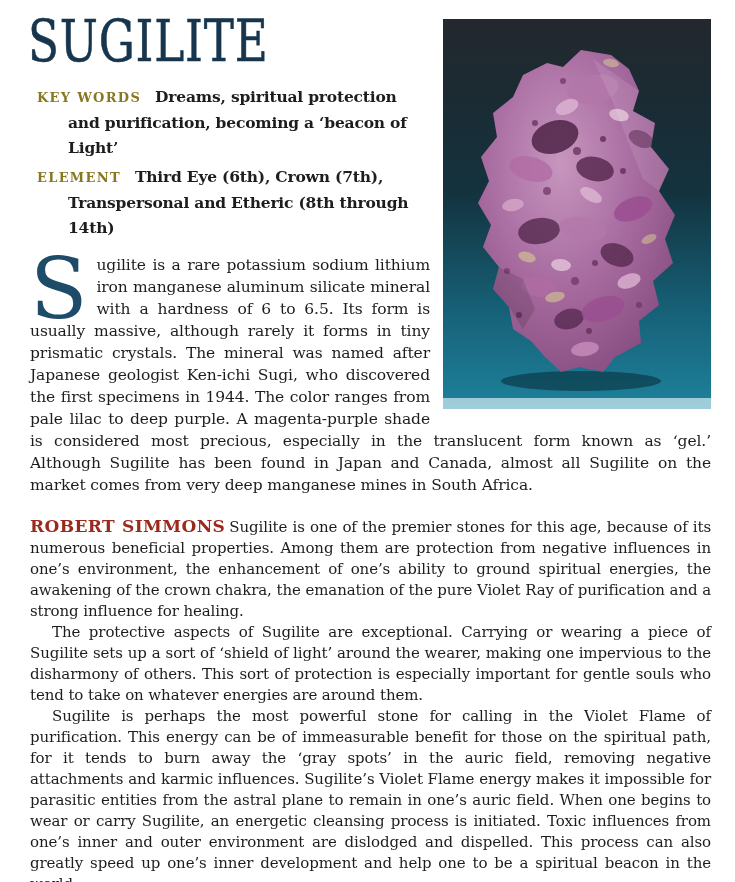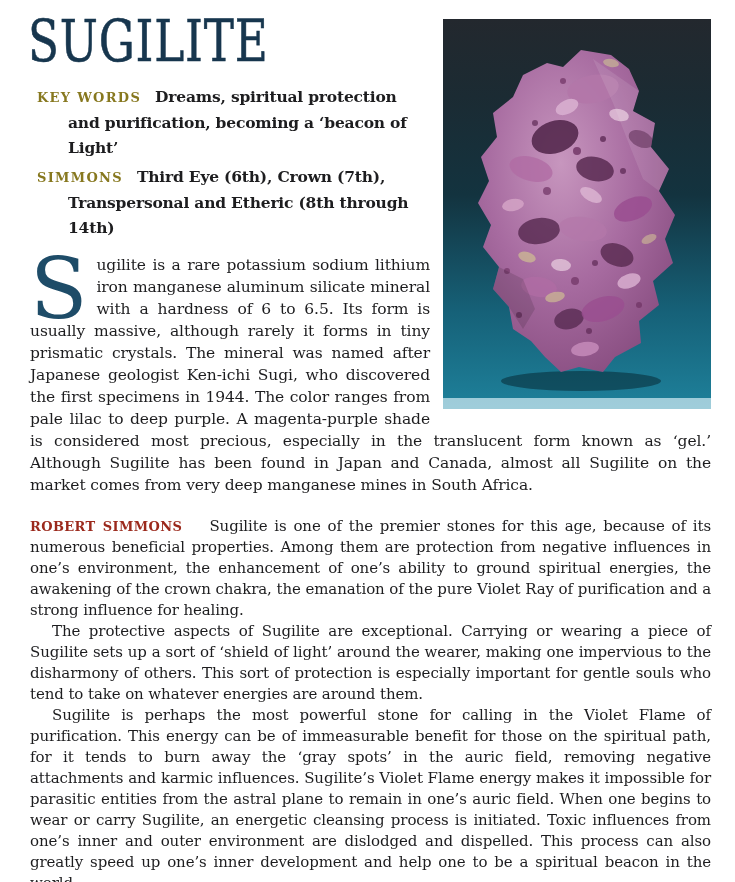--- a/index.html
+++ b/index.html
@@ -71,23 +71,23 @@
     font-size: 15px;
     line-height: 21px;
     text-align: justify;
     letter-spacing: -0.1px;
     margin: 0;
   }
   .simmons p.indent { text-indent: 22px; }
   .author {
     font-weight: 700;
     color: #9B291C;
-    font-size: 13px;
+    font-size: 17px;
     letter-spacing: 0.4px;
-    margin-right: 27px;
+    margin-right: 4px;
   }
 </style>
 </head>
 <body>
 
 <div class="page">
 
   <figure class="photo">
     <svg width="268" height="390" viewBox="0 0 268 390" role="img">
       <defs>
@@ -161,21 +161,21 @@
     </svg>
   </figure>
 
   <h1 class="title">SUGILITE</h1>
 
   <section class="props">
     <div class="prop">
       <span class="label">KEY WORDS</span><span class="value">Dreams, spiritual protection and purification, becoming a ‘beacon of Light’</span>
     </div>
     <div class="prop">
-      <span class="label">SIMMONS</span><span class="value">Third Eye (6th), Crown (7th), Transpersonal and Etheric (8th through 14th)</span>
+      <span class="label">ELEMENT</span><span class="value">Third Eye (6th), Crown (7th), Transpersonal and Etheric (8th through 14th)</span>
     </div>
   </section>
 
   <p class="intro">
     <span class="dropcap">S</span><span>ugilite is a rare potassium sodium lithium iron manganese aluminum silicate mineral with a hardness of 6 to 6.5. Its form is usually massive, although rarely it forms in tiny prismatic crystals. The mineral was named after Japanese geologist Ken-ichi Sugi, who discovered the first specimens in 1944. The color ranges from pale lilac to deep purple. A magenta-purple shade is considered most precious, especially in the translucent form known as ‘gel.’ Although Sugilite has been found in Japan and Canada, almost all Sugilite on the market comes from very deep manganese mines in South Africa.</span>
   </p>
 
   <section class="simmons">
     <p>
       <span class="author">ROBERT SIMMONS</span><span>Sugilite is one of the premier stones for this age, because of its numerous beneficial properties. Among them are protection from negative influences in one’s environment, the enhancement of one’s ability to ground spiritual energies, the awakening of the crown chakra, the emanation of the pure Violet Ray of purification and a strong influence for healing.</span>

